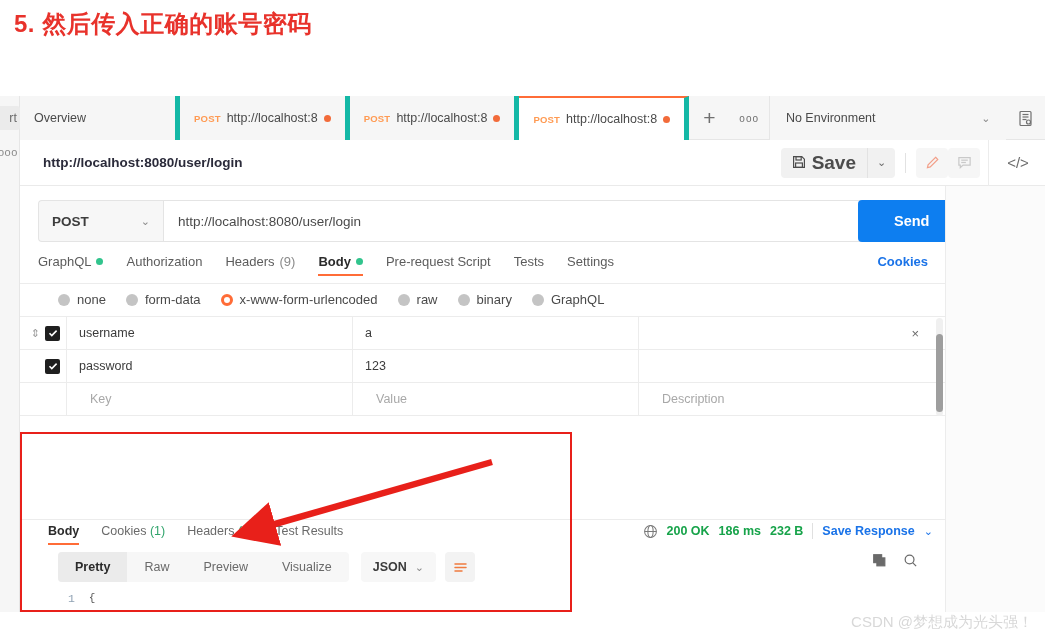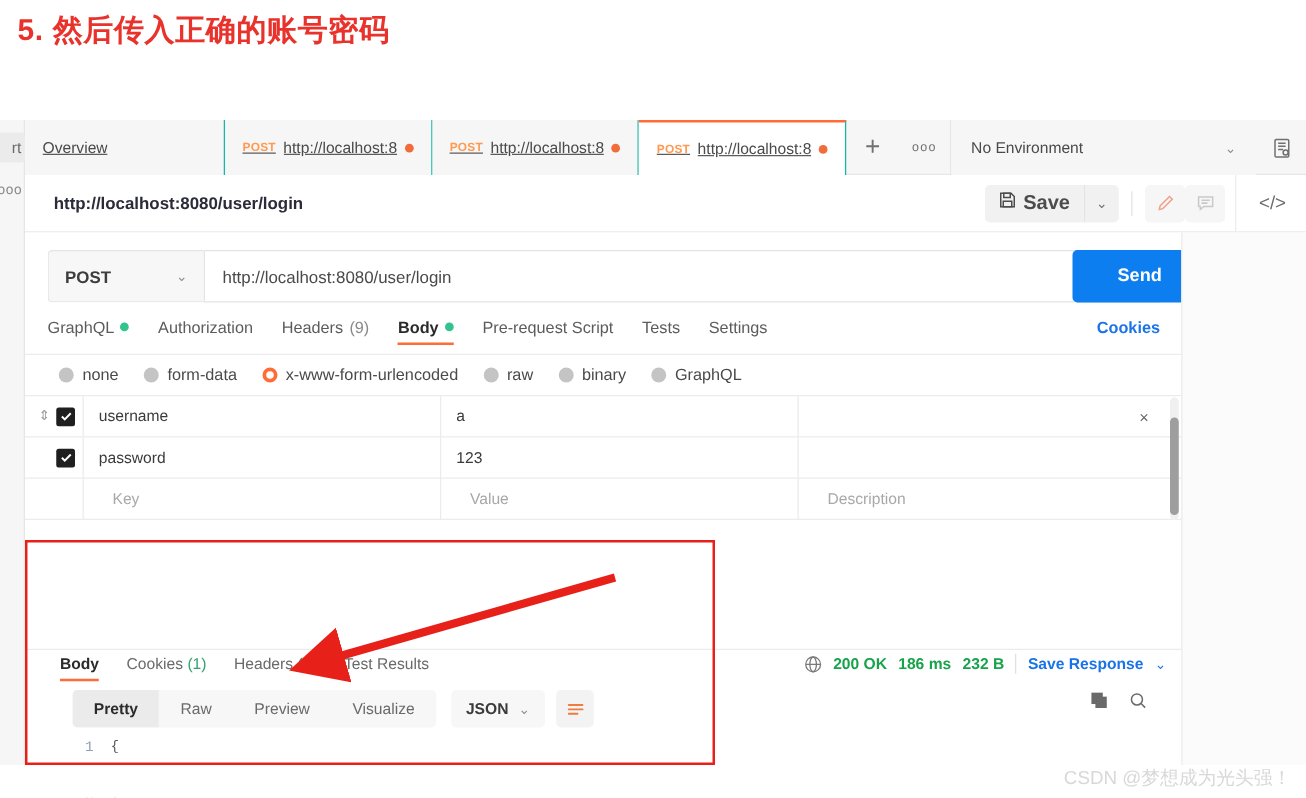--- a/index.html
+++ b/index.html
@@ -34,23 +34,23 @@
 
   
   .tabstrip {
     position:absolute; left:20px; top:0; width:1025px; height:44px;
     background:#f6f6f6; border-bottom:1px solid #e6e6e6;
     display:flex; align-items:stretch;
   }
   .tab {
     display:flex; align-items:center; gap:6px;
     padding:0 14px; height:44px;
-    border-right:1px solid #14b8a6;
+    border-right:5px solid #14b8a6;
     font-size:12.5px; color:#5c5c5c; background:#f6f6f6;
-    white-space:nowrap; position:relative;text-decoration:underline;
+    white-space:nowrap; position:relative;
   }
   .tab.overview { min-width:160px; }
   .tab.active { background:#ffffff; border-top:2px solid #ff6c37; }
   .tab .verb { font-size:9.5px; font-weight:700; color:#ff9a52; letter-spacing:.2px; }
   .tab .tlabel { font-size:12.5px; color:#4a4a4a; max-width:112px; overflow:hidden; text-overflow:clip; }
   .tab .dot { width:7px; height:7px; border-radius:50%; background:#f26b3a; flex:none; }
   .tab-plus { display:flex; align-items:center; justify-content:center; width:44px; height:44px; font-size:21px; color:#707070; font-weight:300;}
   .tab-more { display:flex; align-items:center; justify-content:center; width:44px; height:44px; font-size:10px; color:#707070; letter-spacing:1px;
               border-right:1px solid #e6e6e6; }
   .env {
@@ -63,21 +63,21 @@
   
   .reqhead {
     position:absolute; left:20px; top:44px; width:1025px; height:46px;
     background:#ffffff; border-bottom:1px solid #eaeaea;
     display:flex; align-items:center;
   }
   .req-url-title { margin-left:23px; font-size:13.5px; color:#2b2b3a; font-weight:600; }
   .rh-right { margin-left:auto; display:flex; align-items:center; gap:0px; padding-right:10px; }
   .save-btn {
     display:flex; align-items:center; gap:6px; height:30px; padding:0 11px;
-    background:#f1f1f1; border-radius:4px 0 0 4px; font-size:16px; color:#4c4c4c; font-weight:600;
+    background:#f1f1f1; border-radius:4px 0 0 4px; font-size:19px; color:#4c4c4c; font-weight:600;
   }
   .save-chev { display:flex; align-items:center; justify-content:center; width:28px; height:30px; background:#f1f1f1;
                border-radius:0 4px 4px 0; border-left:1px solid #e2e2e2; color:#6a6a6a; font-size:11px;}
   .vdiv { width:1px; height:20px; background:#e2e2e2; margin:0 10px; }
   .icon-btn { display:flex; align-items:center; justify-content:center; width:32px; height:30px; background:#f6f6f6; border-radius:4px; }
   .code-btn { display:flex; align-items:center; justify-content:center; width:34px; height:34px; color:#6b6b6b; font-size:15px; margin-left:12px;}
   .rh-sep { width:1px; height:46px; background:#ececec; margin-left:8px; }
 
   
   .panel { position:absolute; left:20px; top:90px; width:925px; height:452px; background:#ffffff; }
@@ -106,21 +106,21 @@
   .subtabs { position:absolute; left:18px; top:68px; width:890px; height:30px; display:flex; align-items:flex-start; gap:23px; }
   .subtab { position:relative; font-size:13px; color:#5c5c5c; display:flex; align-items:center; gap:5px; padding-bottom:7px; }
   .subtab.active { color:#2b2b2b; font-weight:600; }
   .subtab.active::after { content:""; position:absolute; left:0; right:0; bottom:0; height:2px; background:#ff6c37; }
   .subtab .gdot { width:7px; height:7px; border-radius:50%; background:#31c48d; }
   .subtab .cnt { color:#8a8a8a; }
   .cookies-link { position:absolute; right:17px; top:68px; font-size:13px; color:#1a73e8; font-weight:700; }
   .subtabs-line { position:absolute; left:0; top:97px; width:925px; height:1px; background:#ececec; }
 
   
-  .radiorow { position:absolute; left:27px; top:106px; display:flex; align-items:center; gap:20px; }
+  .radiorow { position:absolute; left:38px; top:106px; display:flex; align-items:center; gap:20px; }
   .radio { display:flex; align-items:center; gap:7px; font-size:13px; color:#4a4a4a; }
   .radio .rb { width:12px; height:12px; border-radius:50%; background:#c4c4c4; }
   .radio.sel .rb { background:#ffffff; border:3px solid #ff6c37; box-sizing:border-box; }
   .radio.sel .rb::after{ content:""; }
 
   
   .kvtable { position:absolute; left:0px; top:130px; width:925px; border-top:1px solid #ececec; }
   .kvrow { display:flex; height:33px; border-bottom:1px solid #ececec; align-items:center; }
   .kv-handle { width:46px; display:flex; align-items:center; justify-content:flex-end; gap:5px; padding-right:6px; }
   .drag { color:#9a9a9a; font-size:11px; line-height:11px; }

